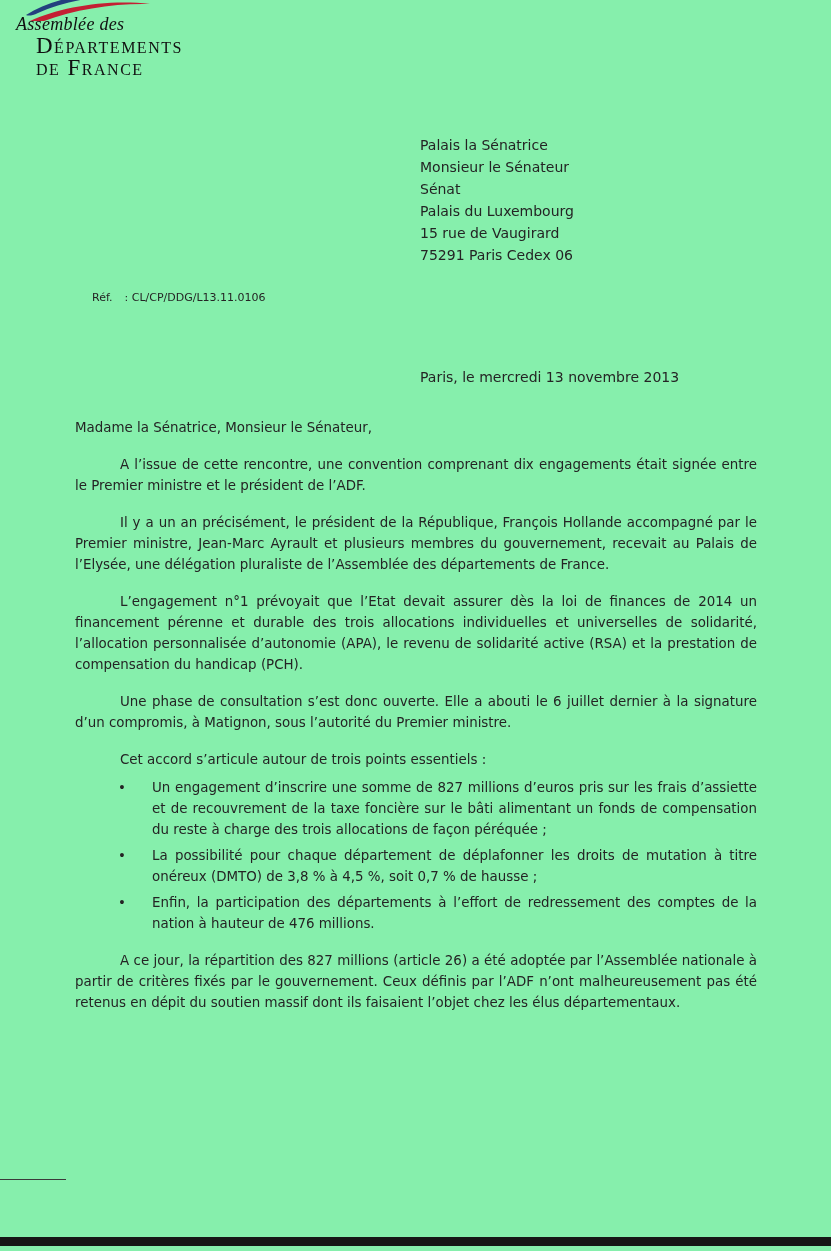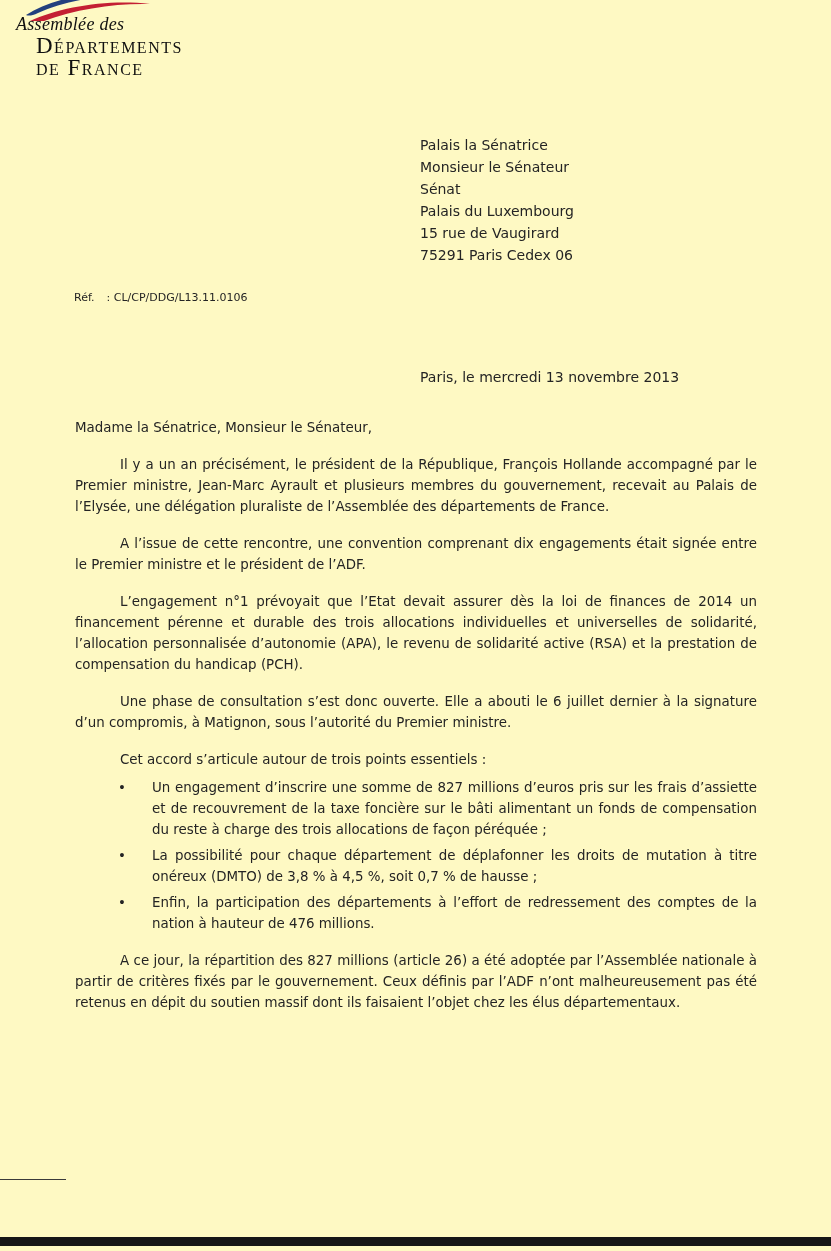--- a/index.html
+++ b/index.html
@@ -1,39 +1,39 @@
 <!DOCTYPE html>
 <html><head>
 <meta charset="utf-8">
 <style>
   * { margin:0; padding:0; box-sizing:border-box; }
   html,body { background:#ffffff; }
   .page {
-    position:relative; width:831px; height:1251px; background:#fef9c3;
+    position:relative; width:831px; height:1251px; background:#86efac;
     color:#222222; font-family:"DejaVu Sans","Liberation Sans",sans-serif;
     overflow:hidden; margin:0 auto;
   }
 
   
   .letterhead { position:absolute; left:14px; top:-9px; }
   .flag-svg { display:block; margin-left:6px; }
   .logo-line1 {
     font-family:"Liberation Serif","DejaVu Serif",serif; font-style:italic;
     font-size:18px; color:#111; margin:-7px 0 0 2px; letter-spacing:0.3px;
   }
   .logo-line2, .logo-line3 {
     font-family:"Liberation Serif","DejaVu Serif",serif; font-variant:small-caps;
     font-size:23px; line-height:22px; color:#111; margin-left:22px; letter-spacing:1.5px;
   }
 
   
   .recipient { position:absolute; left:420px; top:134px; font-size:14px; line-height:22px; color:#242424; }
 
   
-  .ref { position:absolute; left:74px; top:291px; font-size:11px; color:#242424; }
+  .ref { position:absolute; left:92px; top:291px; font-size:11px; color:#242424; }
   .ref-value { margin-left:12px; }
 
   
   .dateline { position:absolute; left:420px; top:369px; font-size:14px; color:#242424;text-align:center; }
 
   
   .body {
     position:absolute; left:75px; top:417px; width:682px;
     font-size:13.4px; line-height:21px; color:#242424; text-align:justify;
   }
@@ -81,22 +81,22 @@
   </div>
 
   <div class="ref">
     <span>Réf.</span><span class="ref-value">: CL/CP/DDG/L13.11.0106</span>
   </div>
 
   <div class="dateline">Paris, le mercredi 13 novembre 2013</div>
 
   <div class="body">
     <p class="salutation">Madame la Sénatrice, Monsieur le Sénateur,</p>
+    <p class="para">A l’issue de cette rencontre, une convention comprenant dix engagements était signée entre le Premier ministre et le président de l’ADF.</p>
     <p class="para">Il y a un an précisément, le président de la République, François Hollande accompagné par le Premier ministre, Jean-Marc Ayrault et plusieurs membres du gouvernement, recevait au Palais de l’Elysée, une délégation pluraliste de l’Assemblée des départements de France.</p>
-    <p class="para">A l’issue de cette rencontre, une convention comprenant dix engagements était signée entre le Premier ministre et le président de l’ADF.</p>
     <p class="para">L’engagement n°1 prévoyait que l’Etat devait assurer dès la loi de finances de 2014 un financement pérenne et durable des trois allocations individuelles et universelles de solidarité, l’allocation personnalisée d’autonomie (APA), le revenu de solidarité active (RSA) et la prestation de compensation du handicap (PCH).</p>
     <p class="para">Une phase de consultation s’est donc ouverte. Elle a abouti le 6 juillet dernier à la signature d’un compromis, à Matignon, sous l’autorité du Premier ministre.</p>
     <p class="para">Cet accord s’articule autour de trois points essentiels :</p>
     <ul class="bullets">
       <li>Un engagement d’inscrire une somme de 827 millions d’euros pris sur les frais d’assiette et de recouvrement de la taxe foncière sur le bâti alimentant un fonds de compensation du reste à charge des trois allocations de façon péréquée ;</li>
       <li>La possibilité pour chaque département de déplafonner les droits de mutation à titre onéreux (DMTO) de 3,8 % à 4,5 %, soit 0,7 % de hausse ;</li>
       <li>Enfin, la participation des départements à l’effort de redressement des comptes de la nation à hauteur de 476 millions.</li>
     </ul>
     <p class="para">A ce jour, la répartition des 827 millions (article 26) a été adoptée par l’Assemblée nationale à partir de critères fixés par le gouvernement. Ceux définis par l’ADF n’ont malheureusement pas été retenus en dépit du soutien massif dont ils faisaient l’objet chez les élus départementaux.</p>
   </div>

